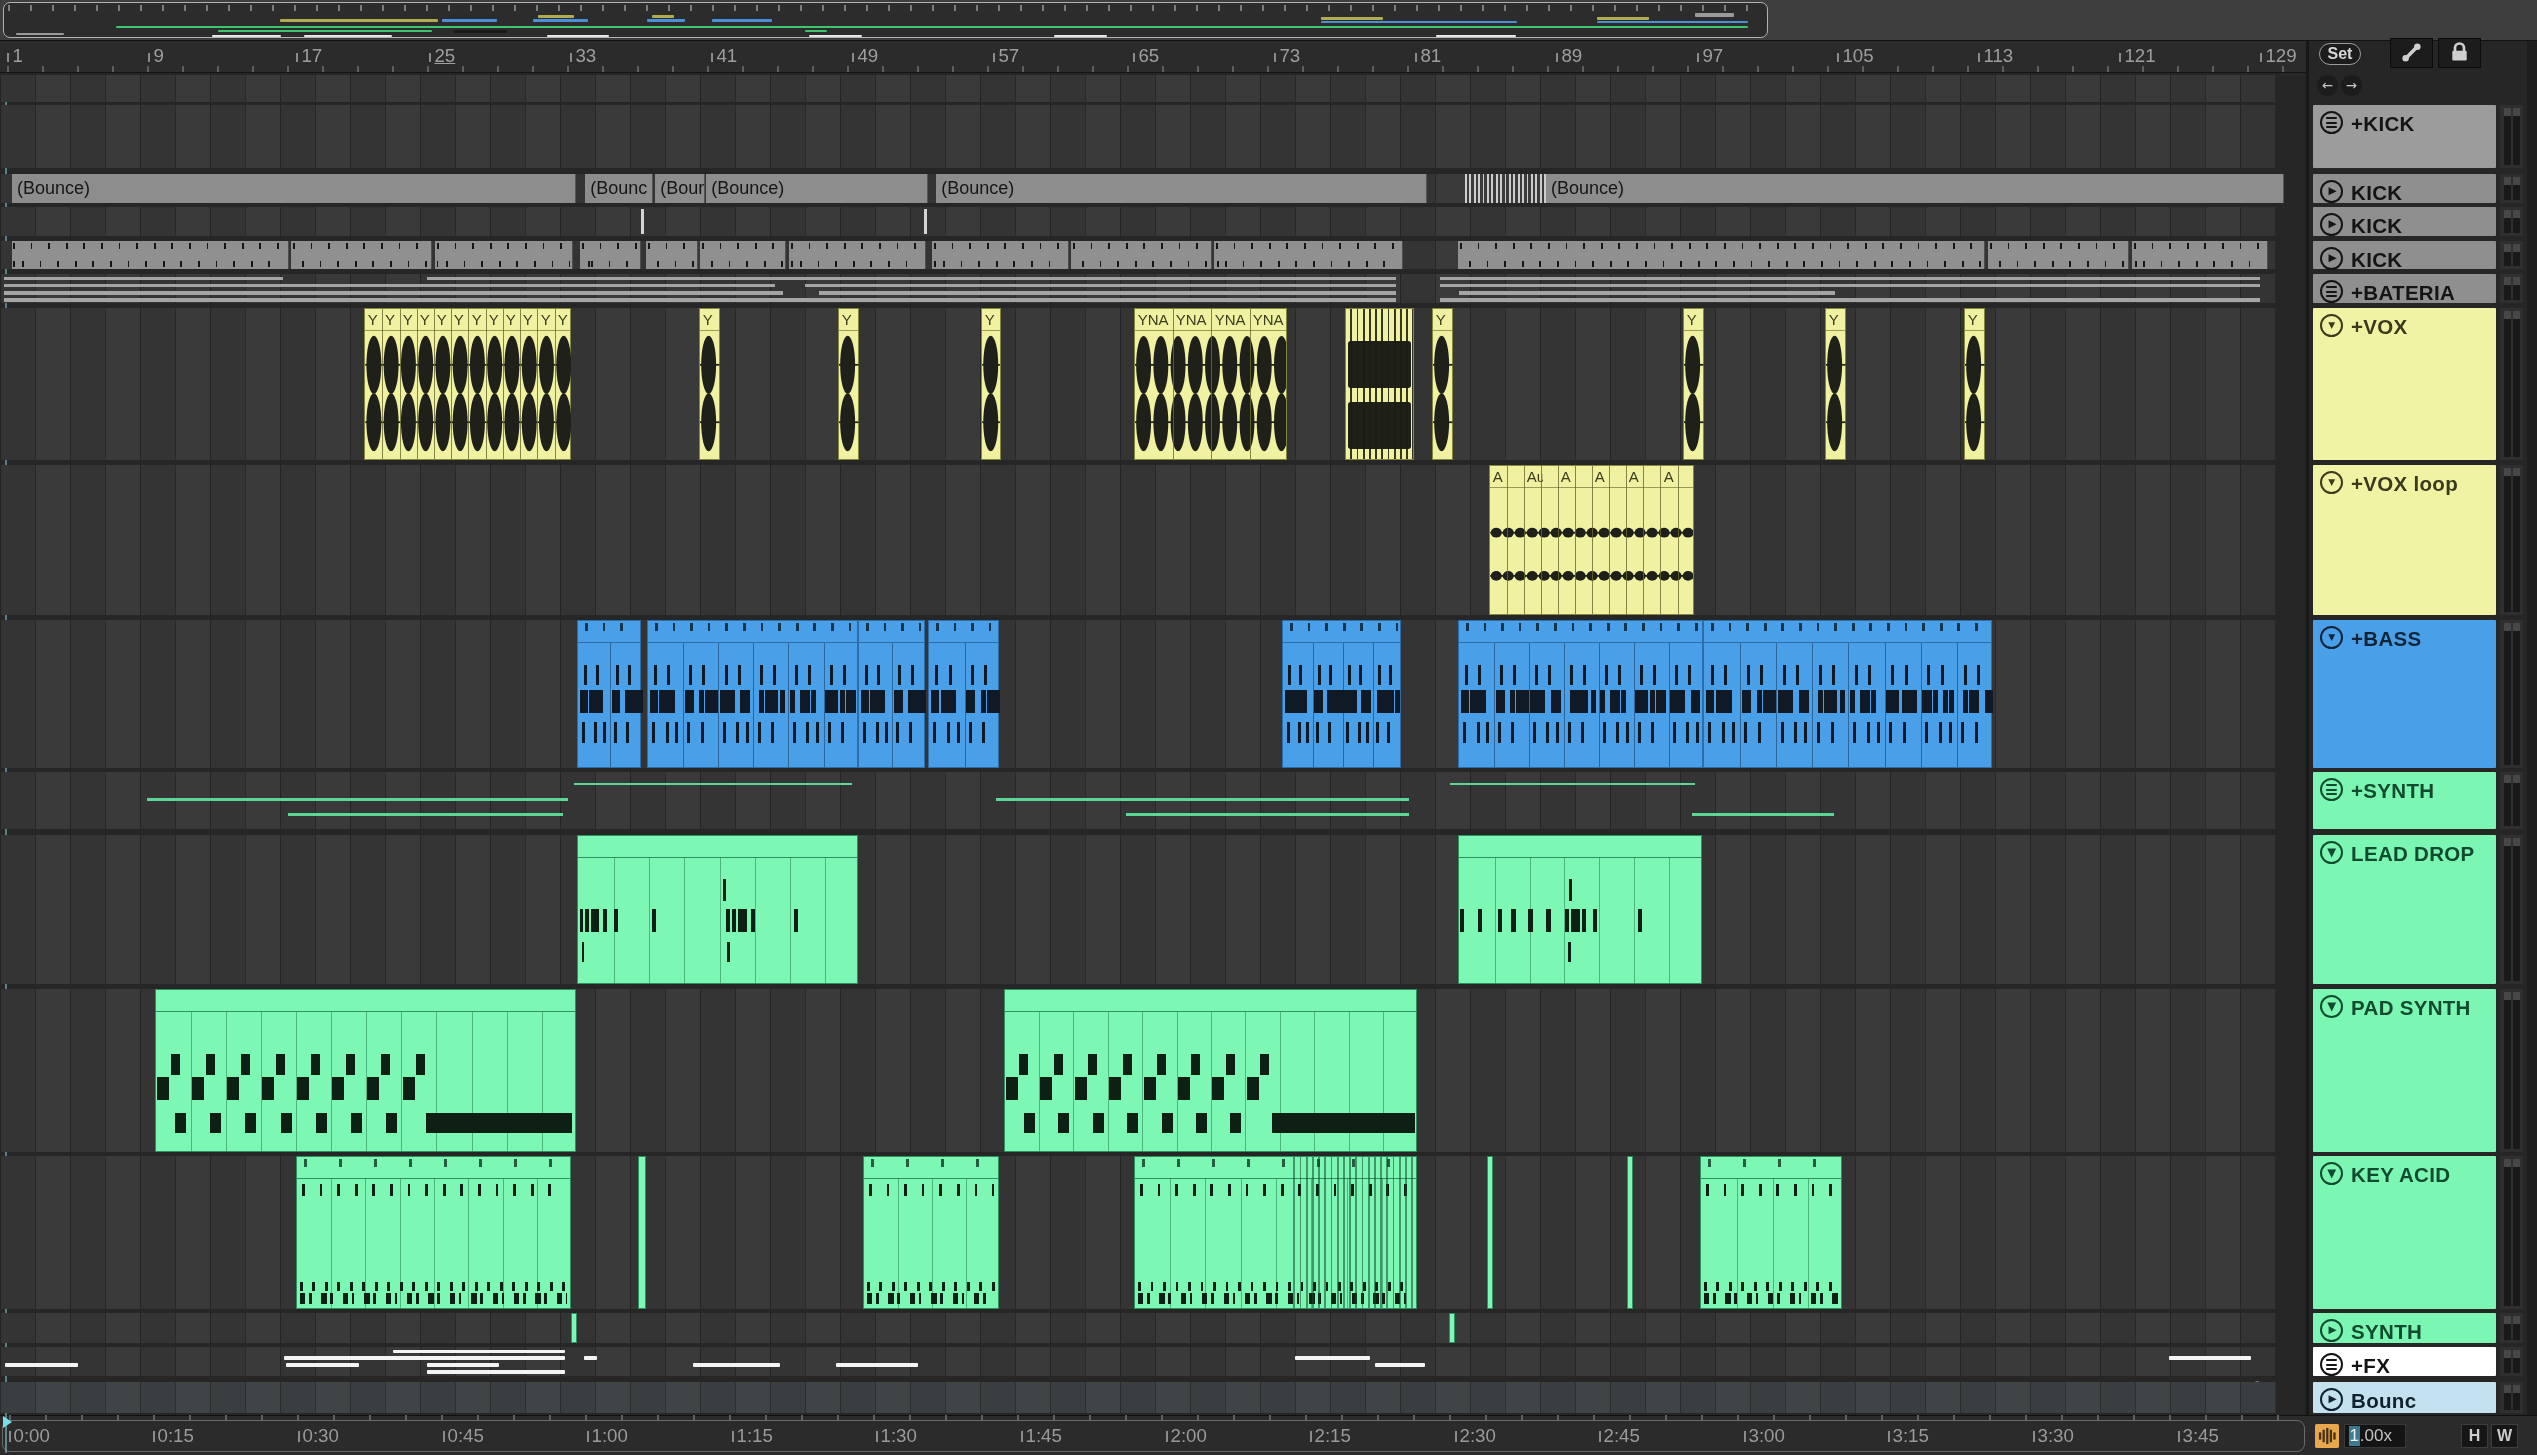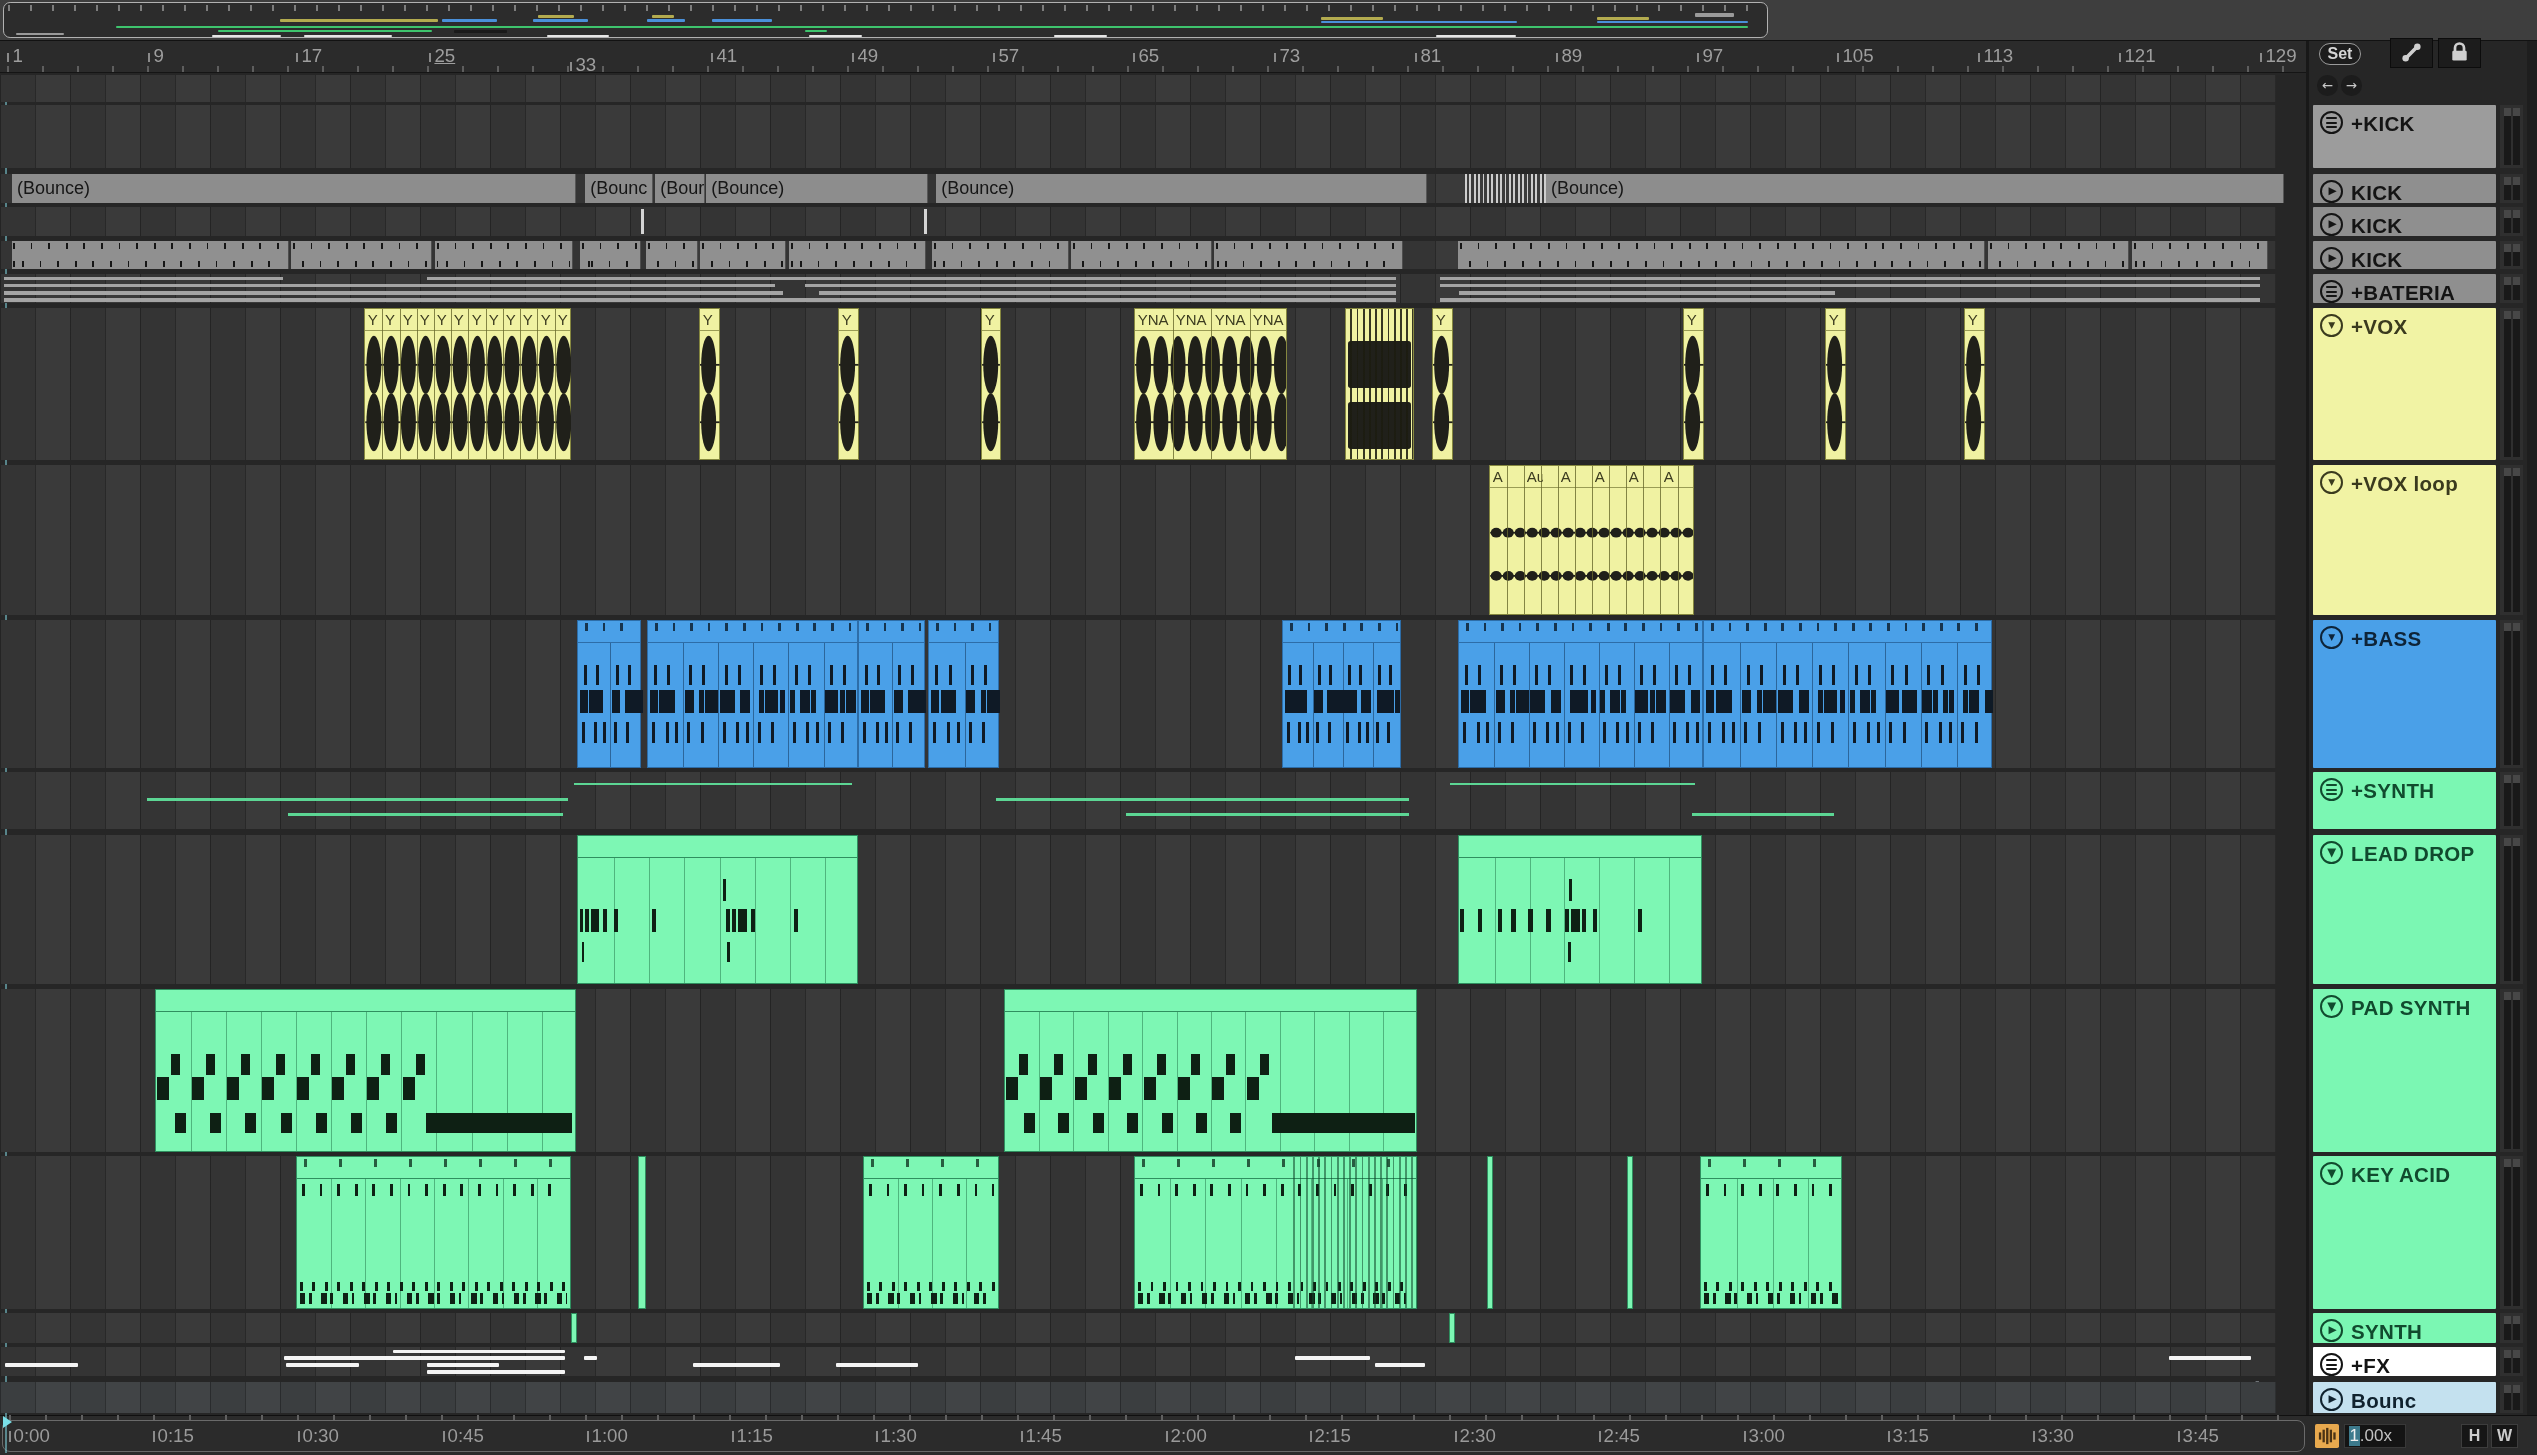--- a/index.html
+++ b/index.html
@@ -119,21 +119,21 @@
         <div class="ovseg" style="left: 1691px; top: 10.7px; width: 39px; height: 3.6px; background: rgb(154, 154, 154);"></div>
       </div>
   </div>
 
   <div id="barruler">
     <div id="rulerticks"></div>
   <div class="bnum" style="left: 7.1px;"><i></i>1</div>
       <div class="bnum" style="left: 148px;"><i></i>9</div>
       <div class="bnum" style="left: 296px;"><i></i>17</div>
       <div class="bnum" style="left: 429px; text-decoration: underline;"><i></i>25</div>
-      <div class="bnum" style="left: 570px; margin-top: 9px;"><i></i>33</div>
+      <div class="bnum" style="left: 570px;"><i></i>33</div>
       <div class="bnum" style="left: 711px;"><i></i>41</div>
       <div class="bnum" style="left: 852px;"><i></i>49</div>
       <div class="bnum" style="left: 993px;"><i></i>57</div>
       <div class="bnum" style="left: 1133px;"><i></i>65</div>
       <div class="bnum" style="left: 1274px;"><i></i>73</div>
       <div class="bnum" style="left: 1415px;"><i></i>81</div>
       <div class="bnum" style="left: 1556px;"><i></i>89</div>
       <div class="bnum" style="left: 1697px;"><i></i>97</div>
       <div class="bnum" style="left: 1837px;"><i></i>105</div>
       <div class="bnum" style="left: 1978px;"><i></i>113</div>

